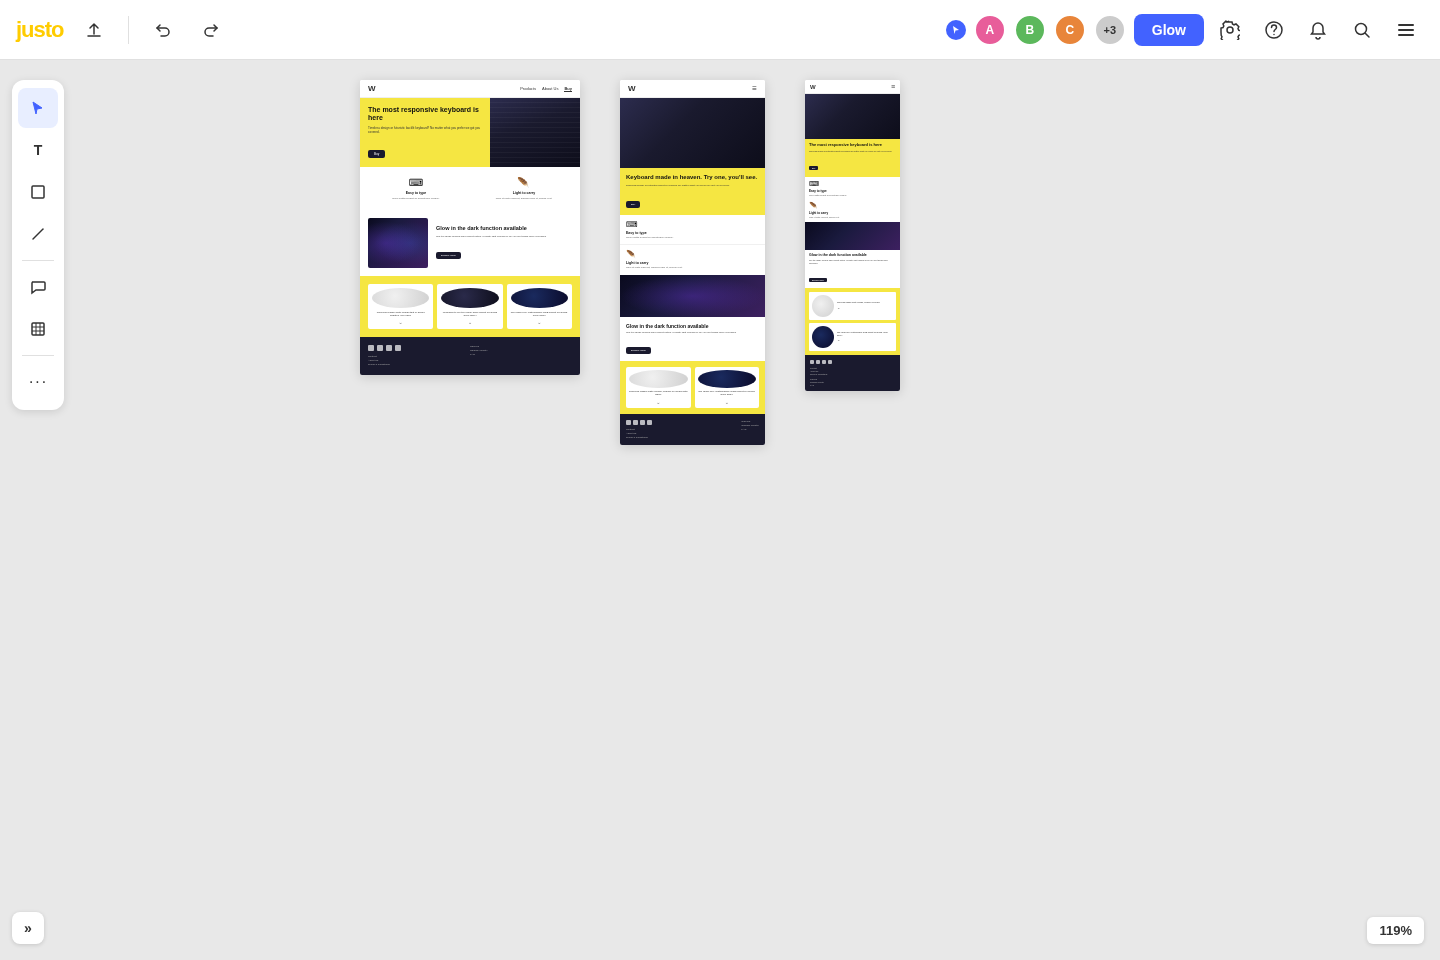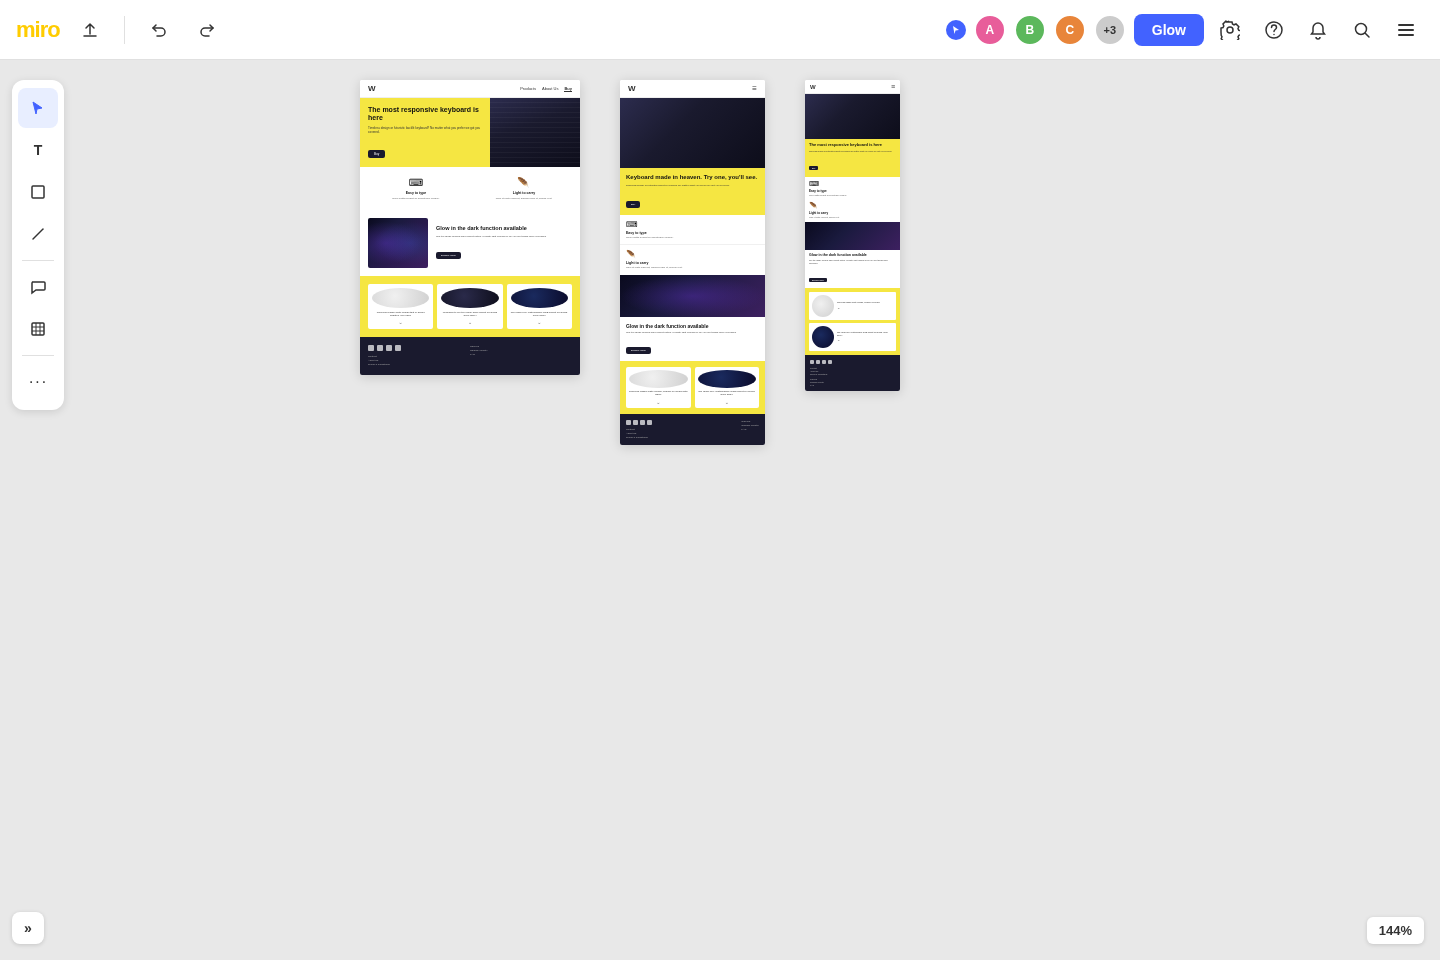--- a/index.html
+++ b/index.html
@@ -512,21 +512,21 @@
       height: 18px;
       border-radius: 50%;
       margin-bottom: 2px;
     }
   </style>
 </head>
 <body>
 
 <div class="topbar">
   <div class="topbar-left">
-    <span class="miro-logo">miro</span>
+    <span class="miro-logo">justo</span>
     <button class="topbar-btn">
       <svg width="18" height="18" viewBox="0 0 18 18" fill="none">
         <path d="M9 3v10M5 7l4-4 4 4M3 15h12" stroke="#333" stroke-width="1.5" stroke-linecap="round"></path>
       </svg>
     </button>
     <div style="width:1px;height:28px;background:#e0e0e0;margin:0 4px;"></div>
     <button class="topbar-btn">
       <svg width="18" height="18" viewBox="0 0 18 18" fill="none">
         <path d="M3 7h8a4 4 0 010 8H7" stroke="#333" stroke-width="1.5" stroke-linecap="round" stroke-linejoin="round"></path>
         <path d="M6 4L3 7l3 3" stroke="#333" stroke-width="1.5" stroke-linecap="round" stroke-linejoin="round"></path>
@@ -861,18 +861,18 @@
           <span style="font-size:2px;color:#aaa;display:block;margin-bottom:1px;">Change country</span>
           <span style="font-size:2px;color:#aaa;display:block;">FAQ</span>
         </div>
       </div>
     </div>
 
   </div>
 </div>
 
 <div class="zoom-indicator">
-  <span>144%</span>
+  <span>119%</span>
 </div>
 
 <div class="page-nav">
   <span style="font-size:14px;color:#333;font-weight:600;">»</span>
 </div>
 
 </body></html>

